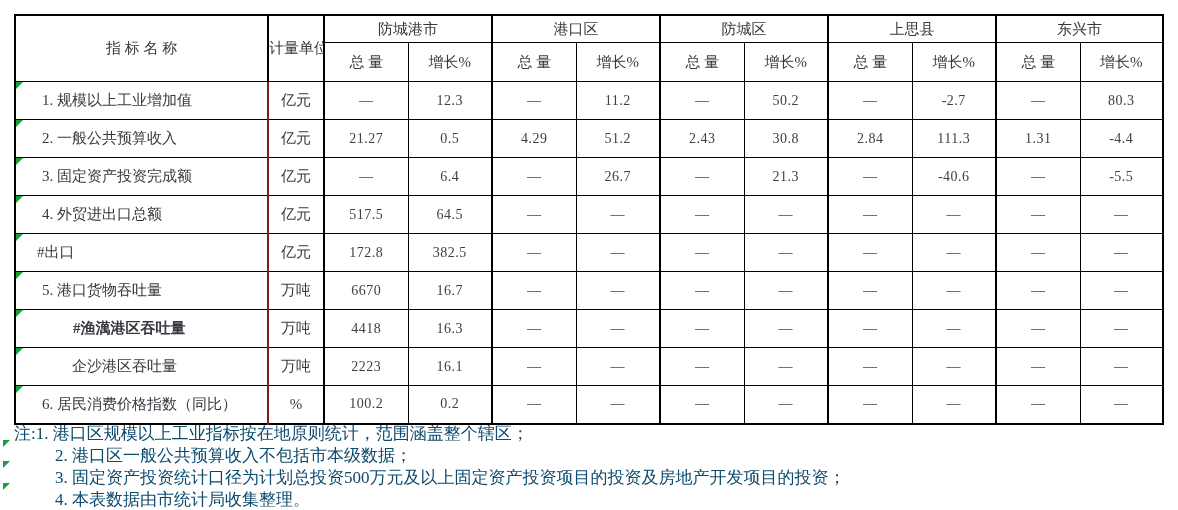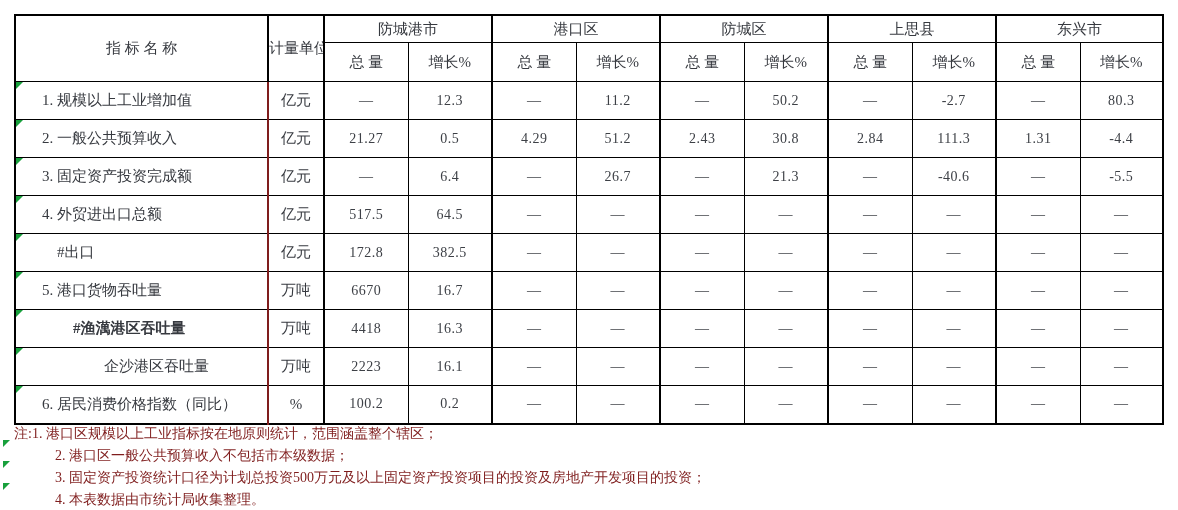--- a/index.html
+++ b/index.html
@@ -21,35 +21,35 @@
     padding:0;overflow:hidden;white-space:nowrap;
   }
   .stat thead tr.r1 th{height:26px;}
   .stat thead tr.r2 th{height:38px;}
   .stat tbody tr{height:38px;}
   .stat td.v{font-size:14px;color:#3d4046;letter-spacing:.5px;}
   .gs{border-left:2px solid #000 !important;}
   td.name{
     text-align:left;padding-left:26px;position:relative;
   }
-  td.name.i1{padding-left:41px;}
+  td.name.i1{padding-left:21px;}
   td.name.i2{padding-left:57px;font-weight:bold;}
-  td.name.i3{padding-left:88px;}
+  td.name.i3{padding-left:56px;}
   td.unit{border-left:2px solid #7f1d1d;}
   th.unit-h{border-left:2px solid #000;}
   
   .tri{
     position:absolute;top:0;left:0;width:0;height:0;
     border-top:7px solid var(--marker,#18a03c);
     border-right:7px solid transparent;
   }
   
   .notes{
     position:absolute;left:14px;top:423px;width:1150px;
-    font-size:14px;line-height:22px;color:#7f1d1d;
+    font-size:17px;line-height:22px;color:#0c4a6e;
   }
   .notes .note{white-space:nowrap;}
   .notes .note.ind{margin-left:41px;}
   .notes .tri.nt1{top:17px;left:-11px;}
   .notes .tri.nt2{top:38px;left:-11px;}
   .notes .tri.nt3{top:60px;left:-11px;}
 </style>
 </head>
 <body>
 

